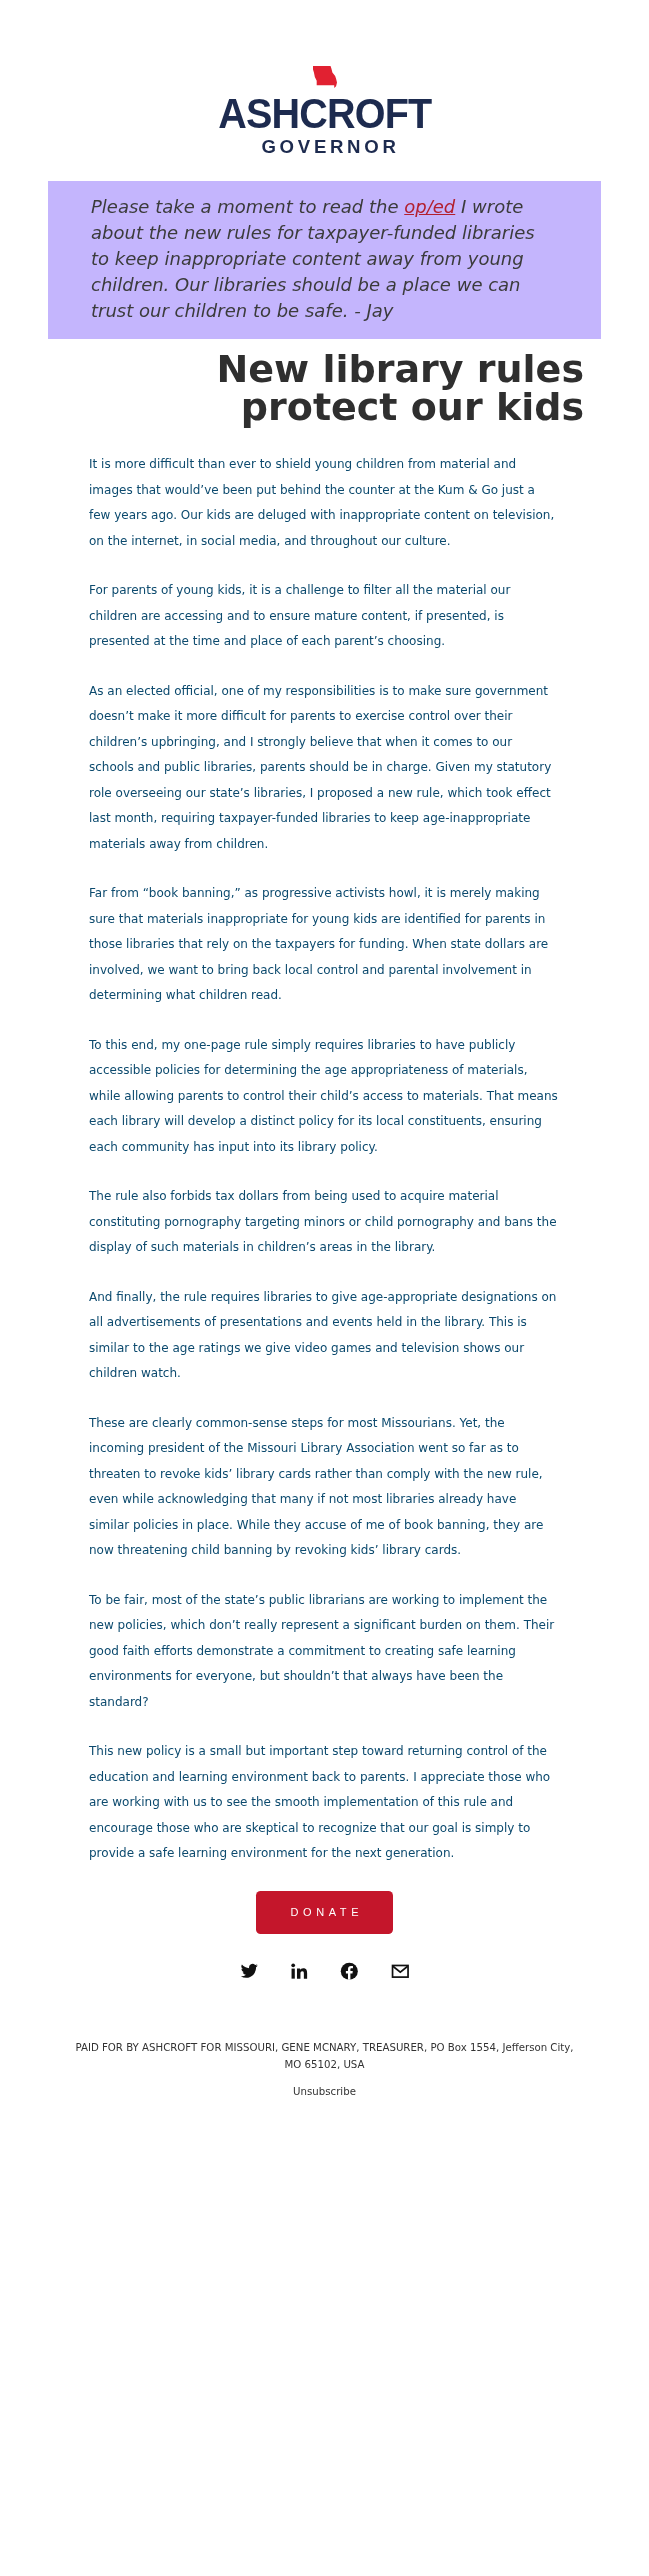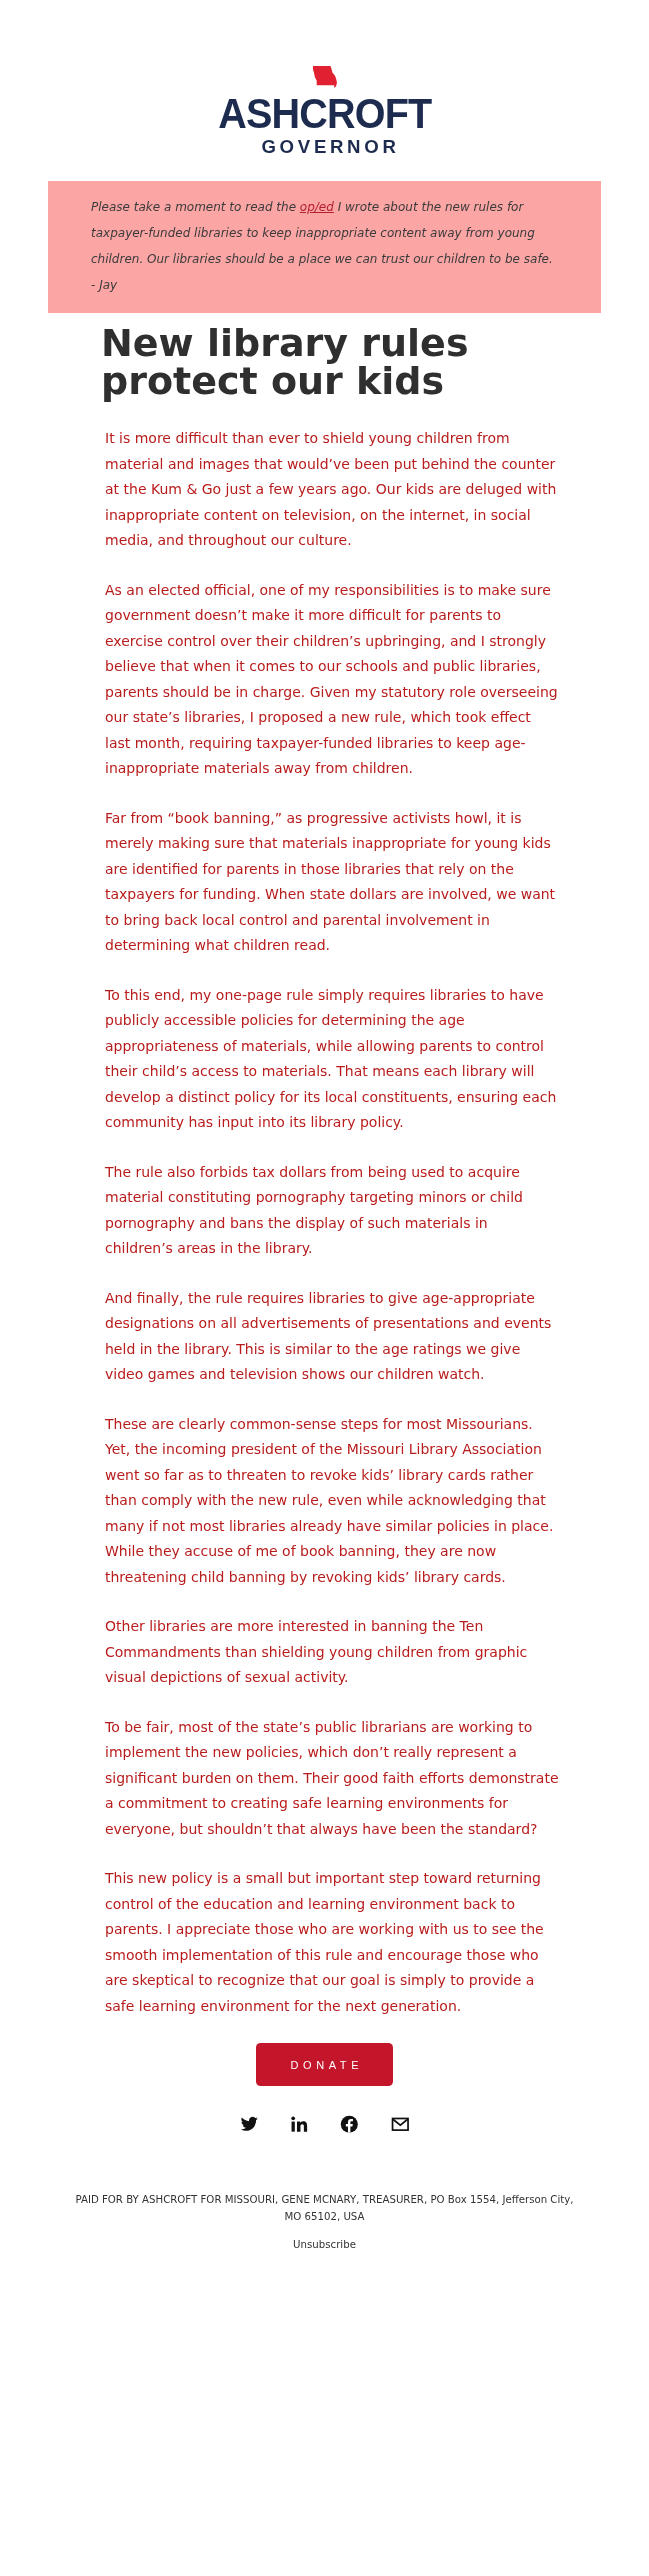--- a/index.html
+++ b/index.html
@@ -31,48 +31,47 @@
     letter-spacing: 3.7px;
     color: #1d2b4f;
     line-height: 22px;
     margin-top: 1.9px;
     margin-left: 12px;
   }
 
   
   .intro {
     margin: 0 48px;
-    background: #fca5a5;
+    background: #c4b5fd;
     padding: 13px 45px 15px 43px;
     font-style: italic;
-    font-size: 12px;
+    font-size: 18px;
     line-height: 26px;
     color: #3b3b3b;
   }
   .intro a { color: #b3202f; text-decoration: underline; }
 
   
   .headline {
-    text-align: left;
+    text-align: right;
     font-weight: 700;
     font-size: 38px;
     line-height: 38px;
     color: #2f2f2f;
     margin: 11px 0 0;
-    padding: 0 101px;
+    padding: 0 65px;
   }
 
   
   .body { padding: 0 90px 0 89px; margin-top: 26px; }
   .body p {
-    font-size: 14px;
+    font-size: 12px;
     line-height: 25.5px;
-    color: #b91c1c;
+    color: #0c4a6e;
     margin-bottom: 24px;
-    margin-left: 16px;
   }
 
   
   .donate-wrap { display: flex; justify-content: center; margin-top: 0; }
   .donate {
     width: 137px;
     height: 43px;
     background: #c4162b;
     border-radius: 4.6px;
     color: #ffffff;
@@ -118,27 +117,27 @@
   </div>
 
   <div class="intro">
     <span>Please take a moment to read the </span><a href="#">op/ed</a><span> I wrote about the new rules for taxpayer-funded libraries to keep inappropriate content away from young children. Our libraries should be a place we can trust our children to be safe. - Jay</span>
   </div>
 
   <h1 class="headline">New library rules protect our kids</h1>
 
   <div class="body">
     <p>It is more difficult than ever to shield young children from material and images that would’ve been put behind the counter at the Kum &amp; Go just a few years ago. Our kids are deluged with inappropriate content on television, on the internet, in social media, and throughout our culture.</p>
+    <p>For parents of young kids, it is a challenge to filter all the material our children are accessing and to ensure mature content, if presented, is presented at the time and place of each parent’s choosing.</p>
     <p>As an elected official, one of my responsibilities is to make sure government doesn’t make it more difficult for parents to exercise control over their children’s upbringing, and I strongly believe that when it comes to our schools and public libraries, parents should be in charge. Given my statutory role overseeing our state’s libraries, I proposed a new rule, which took effect last month, requiring taxpayer-funded libraries to keep age-inappropriate materials away from children.</p>
     <p>Far from “book banning,” as progressive activists howl, it is merely making sure that materials inappropriate for young kids are identified for parents in those libraries that rely on the taxpayers for funding. When state dollars are involved, we want to bring back local control and parental involvement in determining what children read.</p>
     <p>To this end, my one-page rule simply requires libraries to have publicly accessible policies for determining the age appropriateness of materials, while allowing parents to control their child’s access to materials. That means each library will develop a distinct policy for its local constituents, ensuring each community has input into its library policy.</p>
     <p>The rule also forbids tax dollars from being used to acquire material constituting pornography targeting minors or child pornography and bans the display of such materials in children’s areas in the library.</p>
     <p>And finally, the rule requires libraries to give age-appropriate designations on all advertisements of presentations and events held in the library. This is similar to the age ratings we give video games and television shows our children watch.</p>
     <p>These are clearly common-sense steps for most Missourians. Yet, the incoming president of the Missouri Library Association went so far as to threaten to revoke kids’ library cards rather than comply with the new rule, even while acknowledging that many if not most libraries already have similar policies in place. While they accuse of me of book banning, they are now threatening child banning by revoking kids’ library cards.</p>
-    <p>Other libraries are more interested in banning the Ten Commandments than shielding young children from graphic visual depictions of sexual activity.</p>
     <p>To be fair, most of the state’s public librarians are working to implement the new policies, which don’t really represent a significant burden on them. Their good faith efforts demonstrate a commitment to creating safe learning environments for everyone, but shouldn’t that always have been the standard?</p>
     <p>This new policy is a small but important step toward returning control of the education and learning environment back to parents. I appreciate those who are working with us to see the smooth implementation of this rule and encourage those who are skeptical to recognize that our goal is simply to provide a safe learning environment for the next generation.</p>
   </div>
 
   <div class="donate-wrap">
     <button class="donate">DONATE</button>
   </div>
 
   <div class="social">
     <span>

